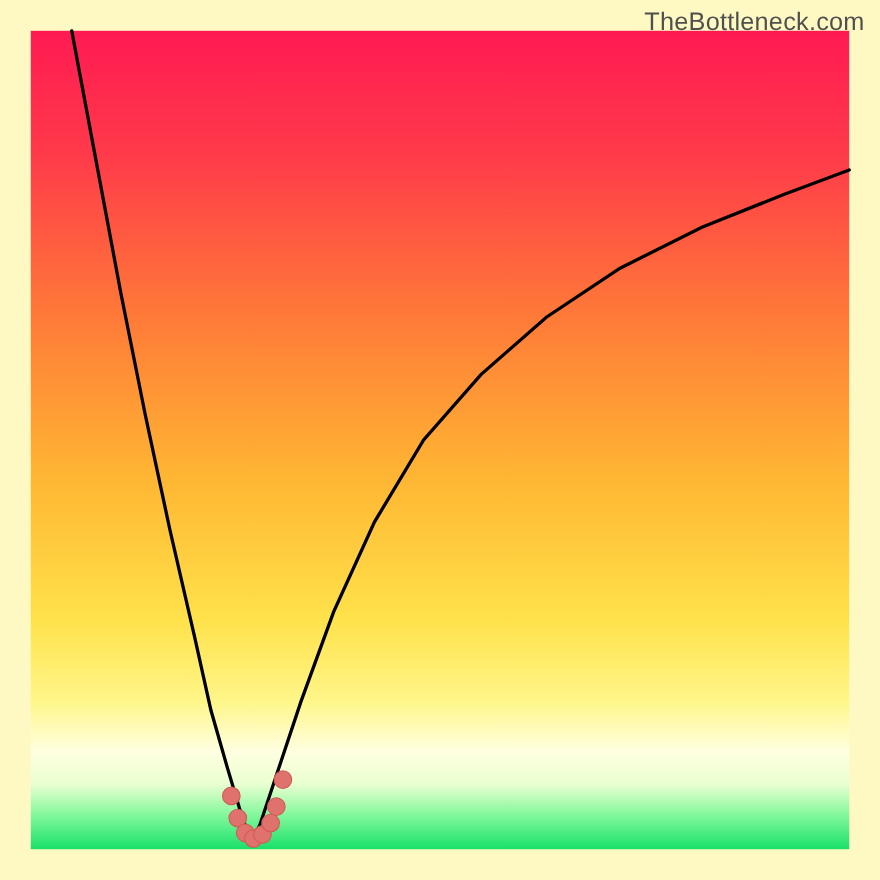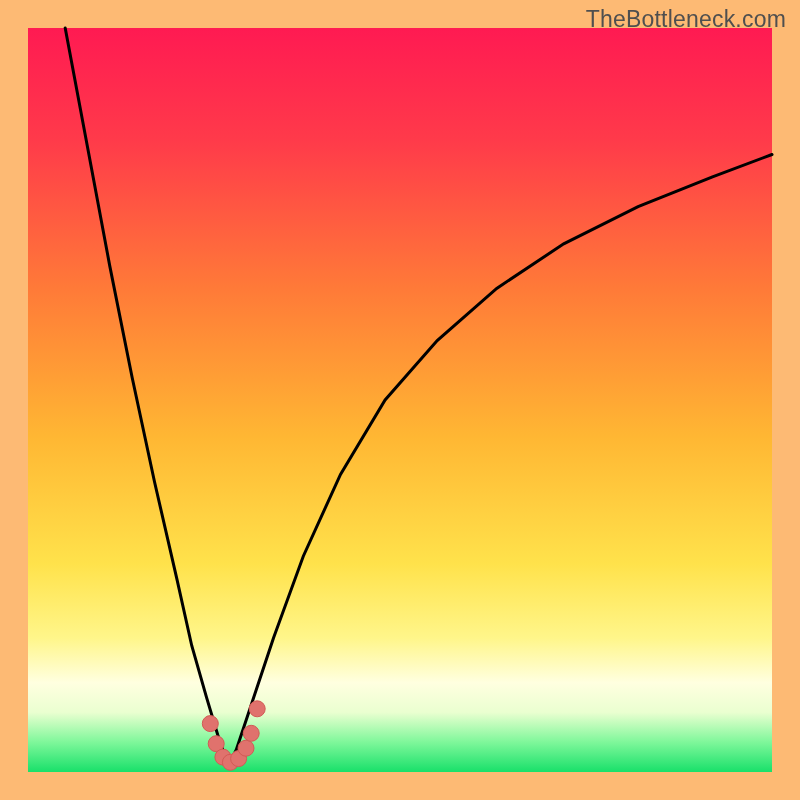--- a/index.html
+++ b/index.html
@@ -10,21 +10,21 @@
     overflow: hidden;
     background: #000;
     font-family: Arial, Helvetica, sans-serif;
   }
   .frame {
     position: absolute;
     top: 0;
     left: 0;
     width: 800px;
     height: 800px;
-    background: #fdba74;
+    background: #fef9c3;
   }
   .plot {
     position: absolute;
     top: 28px;
     left: 28px;
     width: 744px;
     height: 744px;
     
   }
   .watermark {

